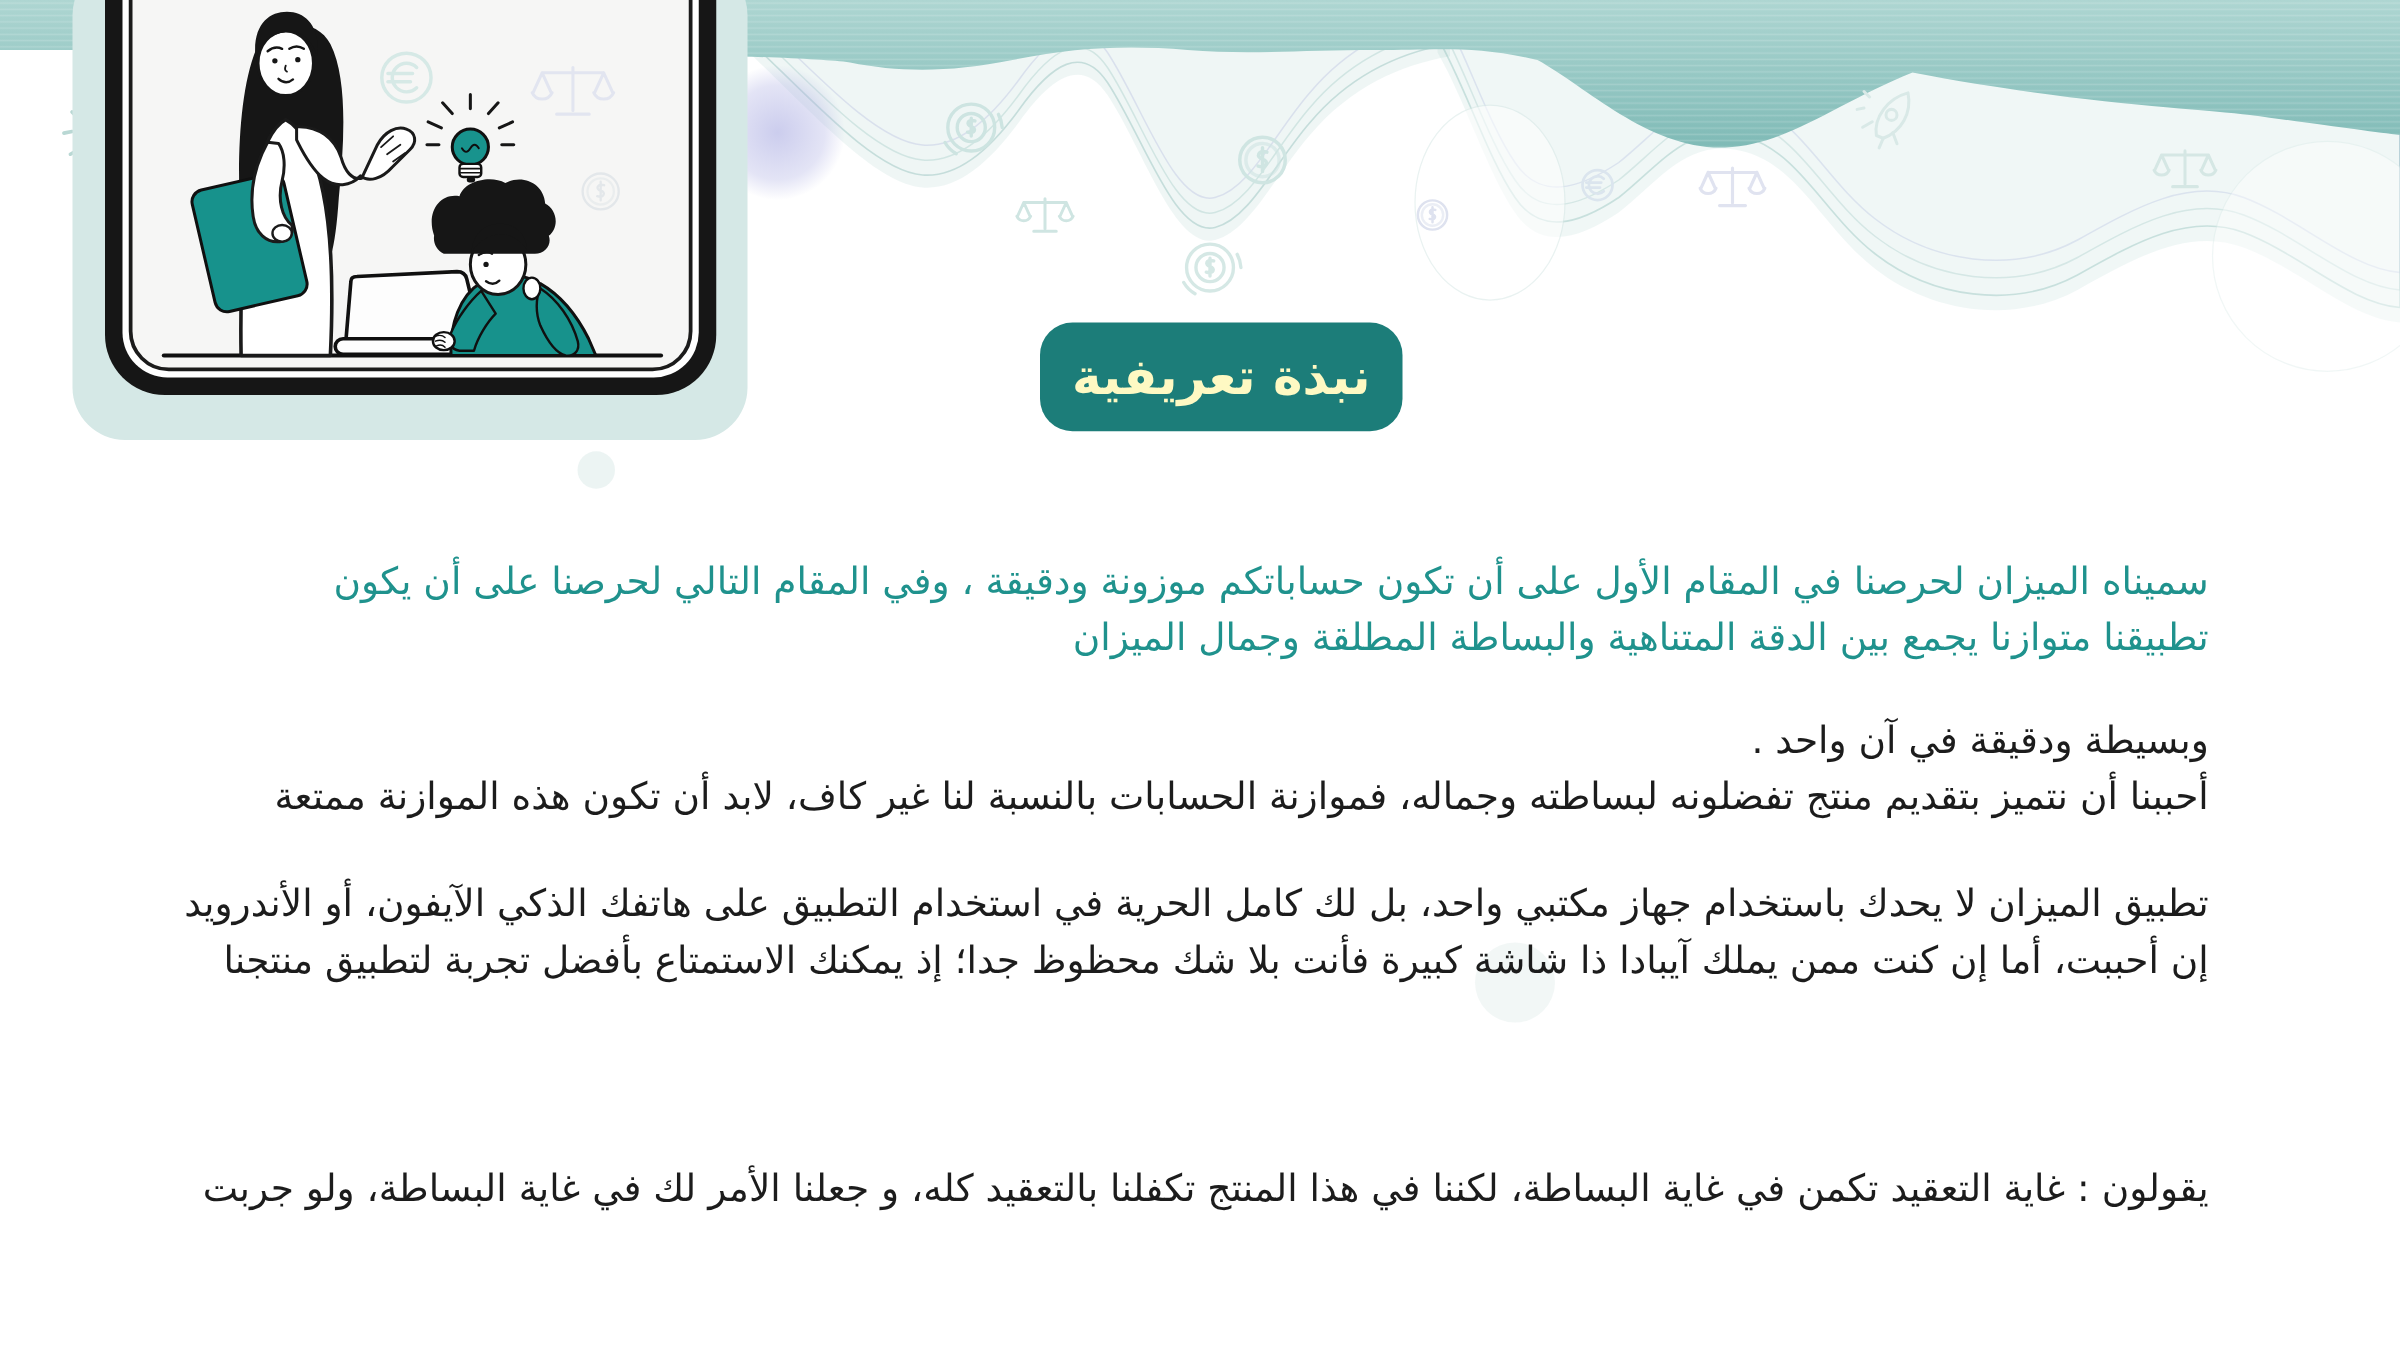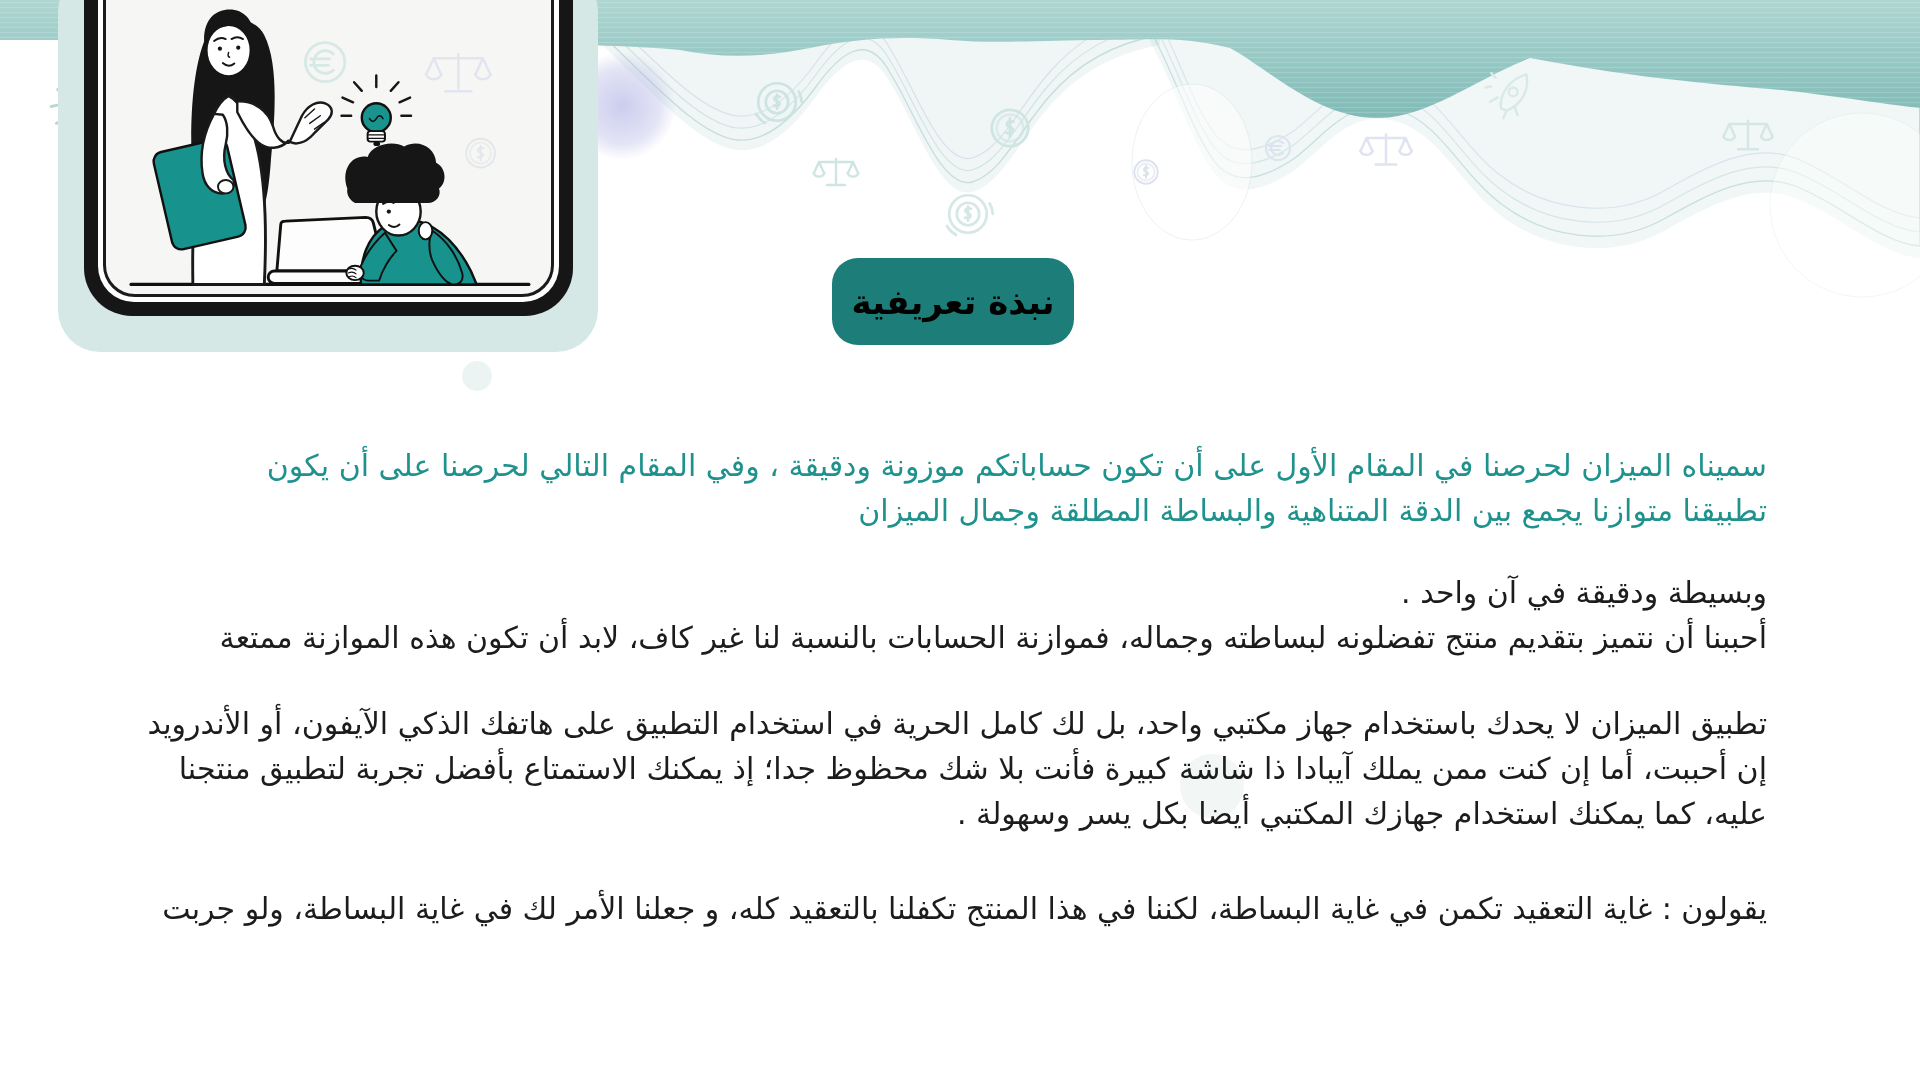--- a/index.html
+++ b/index.html
@@ -20,34 +20,34 @@
   .screen{
     width:100%;height:100%;background:#ffffff;border-radius:36px;
     padding:5px;box-sizing:border-box;
   }
   .screen-inner{
     width:100%;height:100%;border:3px solid #1b1b1b;border-radius:32px;
     background:#f6f6f5;overflow:hidden;box-sizing:border-box;
   }
   .screen-inner svg{display:block;width:100%;height:100%;}
   .badge{
-    position:absolute;left:832px;top:258px;width:242px;height:87px;
-    background:#1c7d79;color:#000000;border-radius:26px;
+    position:absolute;left:832px;top:258px;width:290px;height:87px;
+    background:#1c7d79;color:#fef9c3;border-radius:26px;
     display:flex;align-items:center;justify-content:center;
-    font-size:34px;font-weight:bold;direction:rtl;
+    font-size:40px;font-weight:bold;direction:rtl;
   }
   .content{position:absolute;left:168px;right:140px;top:0;direction:rtl;}
   .para{
     position:absolute;right:0;left:0;margin:13px;text-align:right;
     font-size:30px;line-height:45px;color:#1c1c1c;
   }
   .para .ln{display:block;white-space:nowrap;}
   .para.teal{color:#1f928d;}
   .para .hl{display:block;white-space:nowrap;color:#1f928d;}
-  .p1{top:430px}.p2{top:557px}.p3{top:688px}.p4{top:873px}
+  .p1{top:430px}.p2{top:557px}.p3{top:688px}.p4{top:916px}
 </style>
 </head>
 <body>
 
 <svg class="header-decor" width="1920" height="900" viewBox="0 0 1920 900">
   <defs>
     <linearGradient id="gradBand" x1="0" y1="0" x2="0" y2="1">
       <stop offset="0" stop-color="#aed6d2"></stop>
       <stop offset="1" stop-color="#7fbab6"></stop>
     </linearGradient>
@@ -199,18 +199,17 @@
     <span class="ln">سميناه الميزان لحرصنا في المقام الأول على أن تكون حساباتكم موزونة ودقيقة ، وفي المقام التالي لحرصنا على أن يكون</span>
     <span class="ln">تطبيقنا متوازنا يجمع بين الدقة المتناهية والبساطة المطلقة وجمال الميزان</span>
   </p>
   <p class="para p2">
     <span class="ln">وبسيطة ودقيقة في آن واحد .</span>
     <span class="ln">أحببنا أن نتميز بتقديم منتج تفضلونه لبساطته وجماله، فموازنة الحسابات بالنسبة لنا غير كاف، لابد أن تكون هذه الموازنة ممتعة</span>
   </p>
   <p class="para p3">
     <span class="ln">تطبيق الميزان لا يحدك باستخدام جهاز مكتبي واحد، بل لك كامل الحرية في استخدام التطبيق على هاتفك الذكي الآيفون، أو الأندرويد</span>
     <span class="ln">إن أحببت، أما إن كنت ممن يملك آيبادا ذا شاشة كبيرة فأنت بلا شك محظوظ جدا؛ إذ يمكنك الاستمتاع بأفضل تجربة لتطبيق منتجنا</span>
-    <span class="ln">عليه، كما يمكنك استخدام جهازك المكتبي أيضا بكل يسر وسهولة .</span>
   </p>
   <p class="para p4">
     <span class="ln">يقولون : غاية التعقيد تكمن في غاية البساطة، لكننا في هذا المنتج تكفلنا بالتعقيد كله، و جعلنا الأمر لك في غاية البساطة، ولو جربت</span>
   </p>
 </main>
 
 </body></html>

